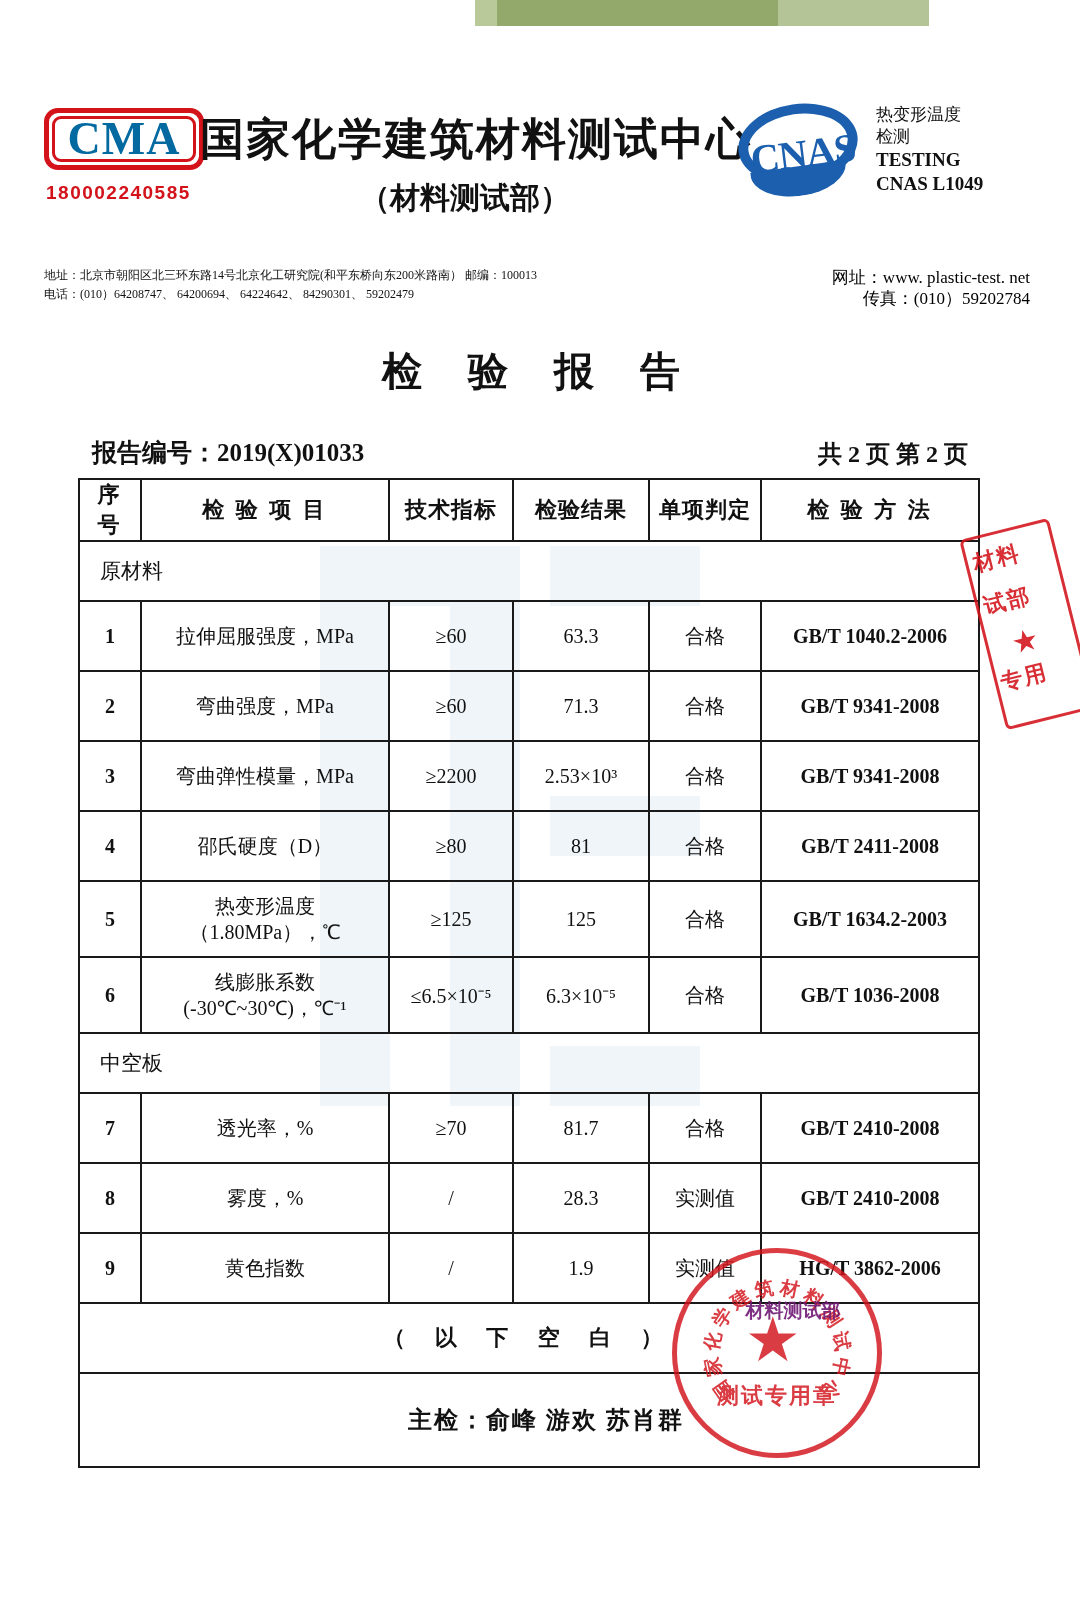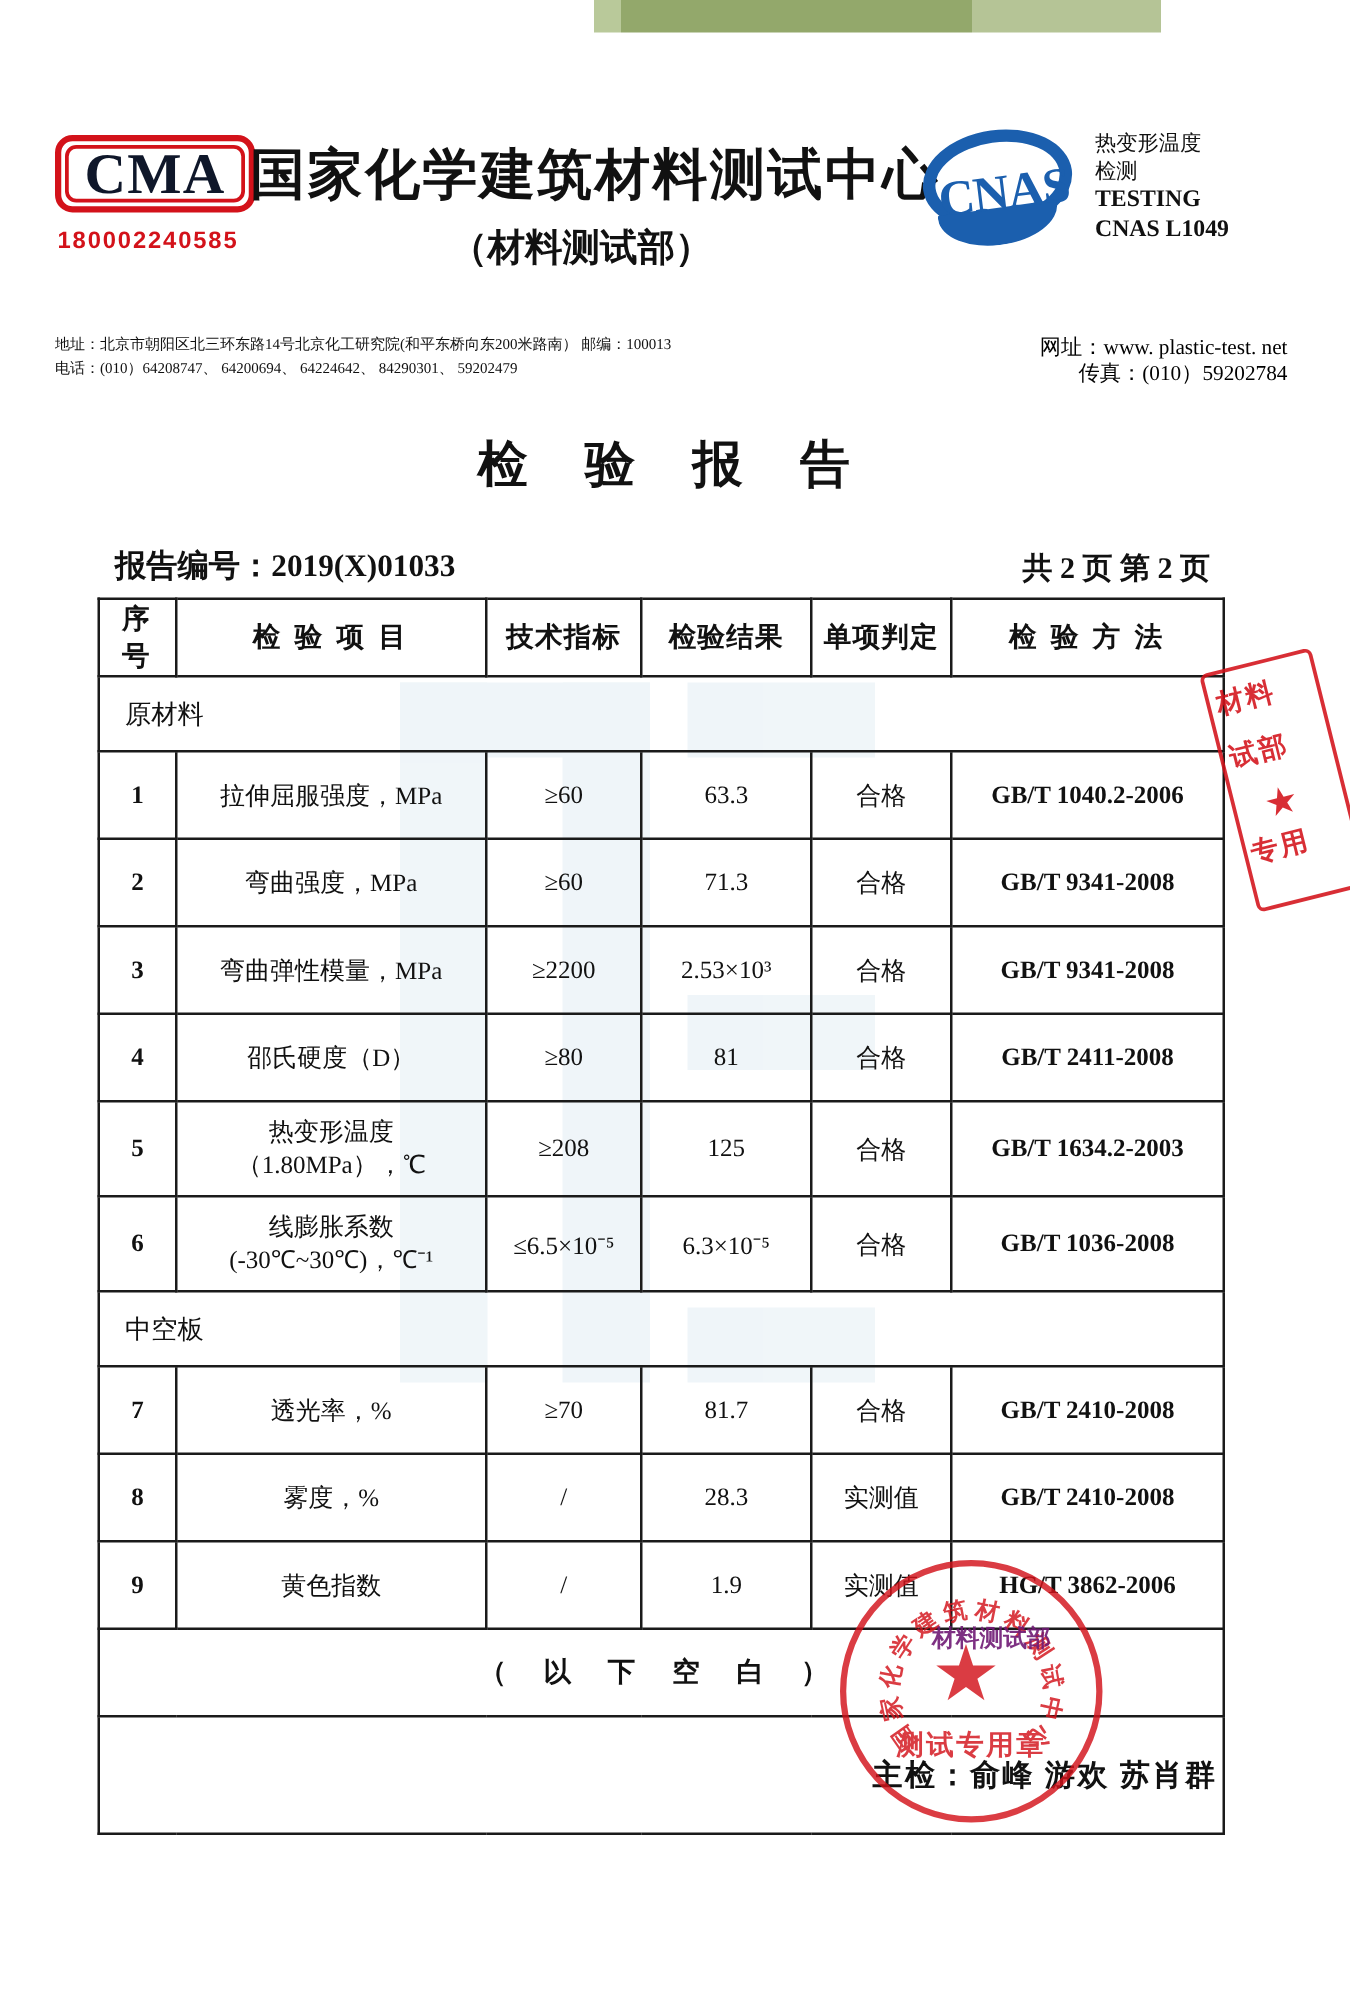--- a/index.html
+++ b/index.html
@@ -15,21 +15,21 @@
     position:absolute; left:0; top:0; width:1080px; height:26px;
     background:linear-gradient(90deg,#ffffff 0 44%, #b9c99a 44% 46%, #93a86b 46% 72%, #b5c496 72% 86%, #ffffff 86% 100%);
   }
   .page { position:absolute; left:0; top:26px; width:1080px; height:1587px; }
 
   
   .hdr { position:absolute; left:0; top:60px; width:1080px; height:170px; }
   .cma {
     position:absolute; left:44px; top:22px; width:160px; height:62px;
     border:5px solid #d3121a; border-radius:14px;
-    color:#0f172a; font-weight:bold; font-size:46px; letter-spacing:1px;
+    color:#0369a1; font-weight:bold; font-size:46px; letter-spacing:1px;
     font-family:"Liberation Serif", serif;
     display:flex; align-items:center; justify-content:center;
     box-sizing:border-box;
   }
   .cma-inner { position:absolute; left:52px; top:30px; width:144px; height:46px;
     border:3px solid #d3121a; border-radius:9px; box-sizing:border-box; }
   .cma span { position:relative; z-index:3; line-height:1; }
   .cma-num {
     position:absolute; left:46px; top:96px;
     color:#d3121a; font-weight:bold; font-size:19px; letter-spacing:1.5px;
@@ -104,21 +104,21 @@
   .c-judge{ width:112px; }
   .c-meth { width:218px; }
   td.item { text-align:left; padding-left:18px; font-size:21px; }
   td.meth { font-weight:bold; font-size:20.5px; }
   td.no { font-weight:bold; font-size:20px; }
   tr.group td { height:58px; text-align:left; padding-left:20px; font-size:21px; }
   tr.data td { height:68px; }
   tr.data2 td { height:74px; }
   .two-line { line-height:1.32; text-align:left; padding-left:18px; }
   tr.blank td { height:68px; letter-spacing:12px; font-size:22px; font-weight:bold; }
-  tr.sign td { height:92px; text-align:right; padding-left:38px; font-size:24px; font-weight:bold; letter-spacing:2px; }
+  tr.sign td { height:92px; text-align:center; padding-left:38px; font-size:24px; font-weight:bold; letter-spacing:2px; }
 
   
   .stamp-side {
     position:absolute; right:6px; top:500px; width:92px; height:200px;
     color:#d3121a; opacity:.88;
     transform:rotate(-14deg);
   }
   .stamp-side .box {
     position:absolute; left:0; top:0; width:86px; height:190px;
     border:3px solid #d3121a; border-radius:6px;
@@ -275,21 +275,21 @@
         <td>合格</td>
         <td class="meth">GB/T 2411-2008</td>
       </tr>
 
       <tr class="data2">
         <td class="no">5</td>
         <td class="two-line">
           <div>热变形温度</div>
           <div>（1.80MPa），℃</div>
         </td>
-        <td>≥208</td>
+        <td>≥125</td>
         <td>125</td>
         <td>合格</td>
         <td class="meth">GB/T 1634.2-2003</td>
       </tr>
 
       <tr class="data2">
         <td class="no">6</td>
         <td class="two-line">
           <div>线膨胀系数</div>
           <div>(-30℃~30℃)，℃⁻¹</div>

